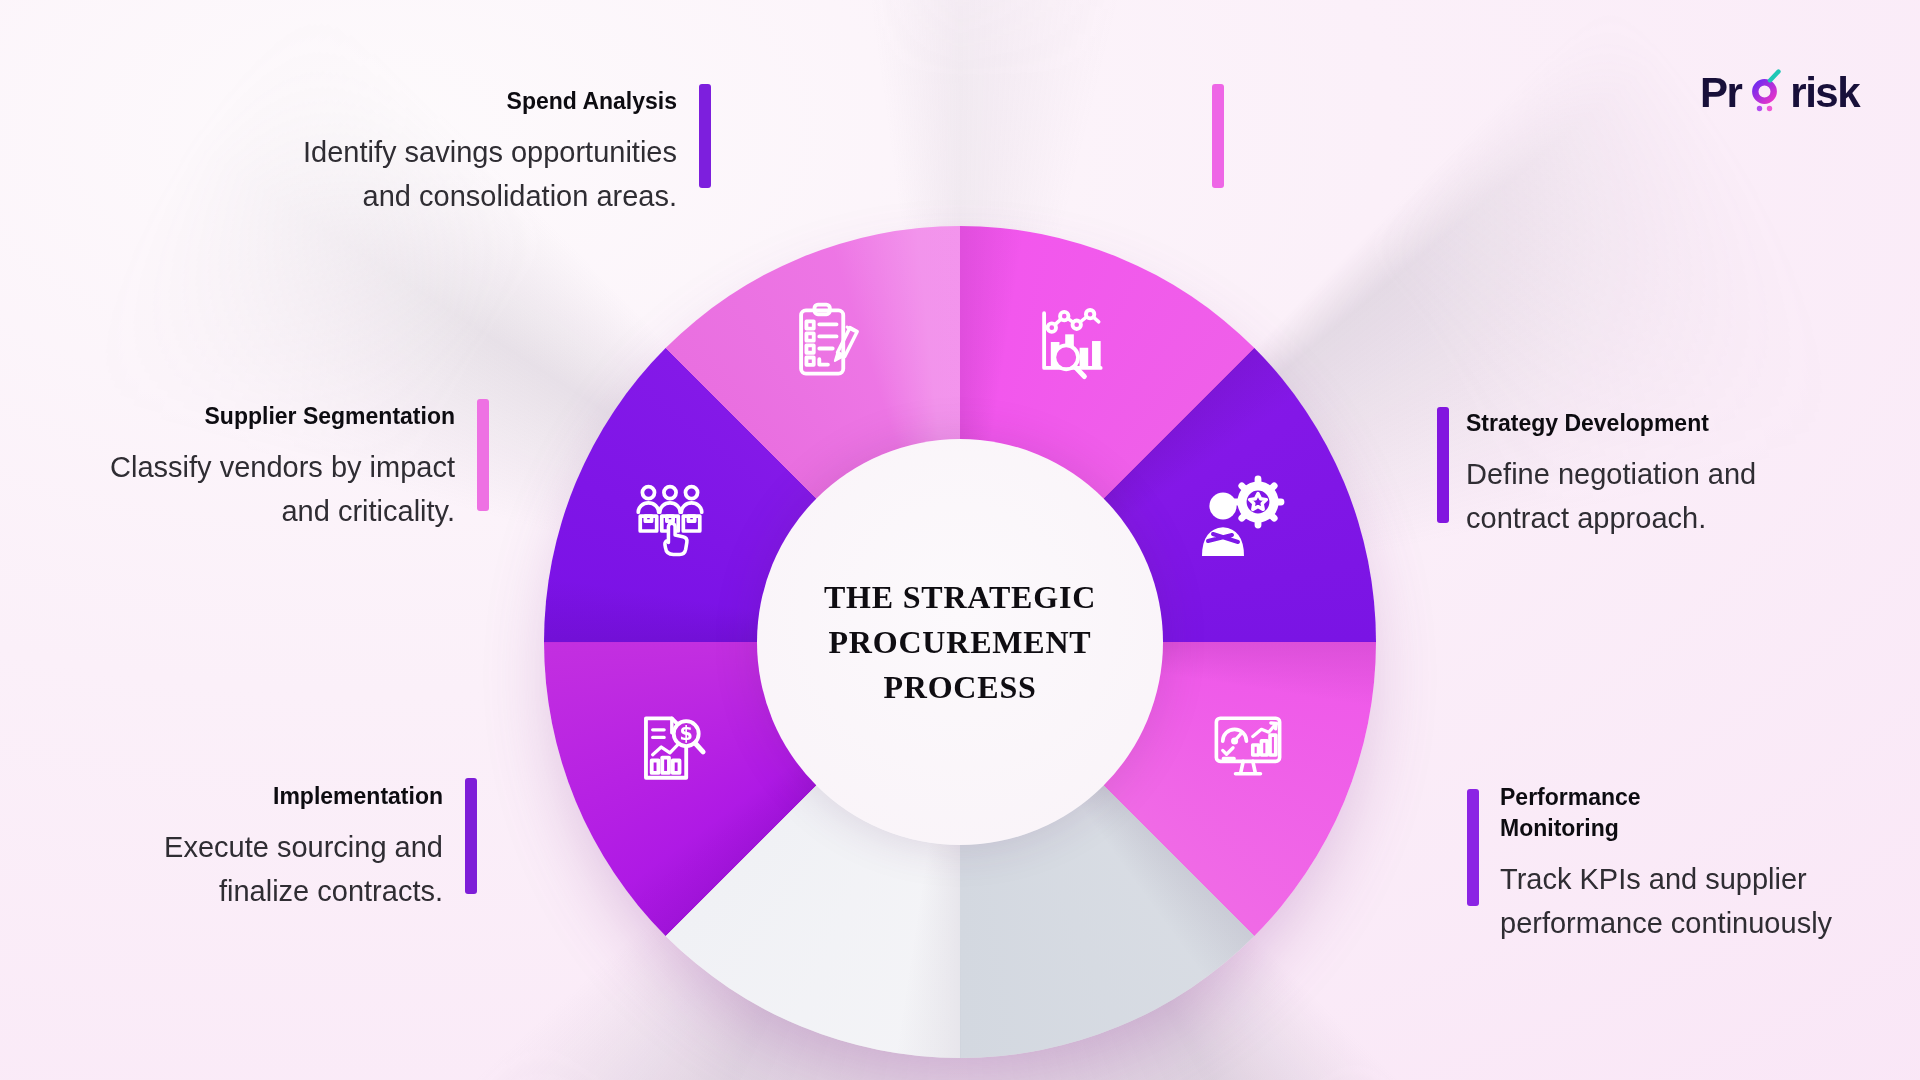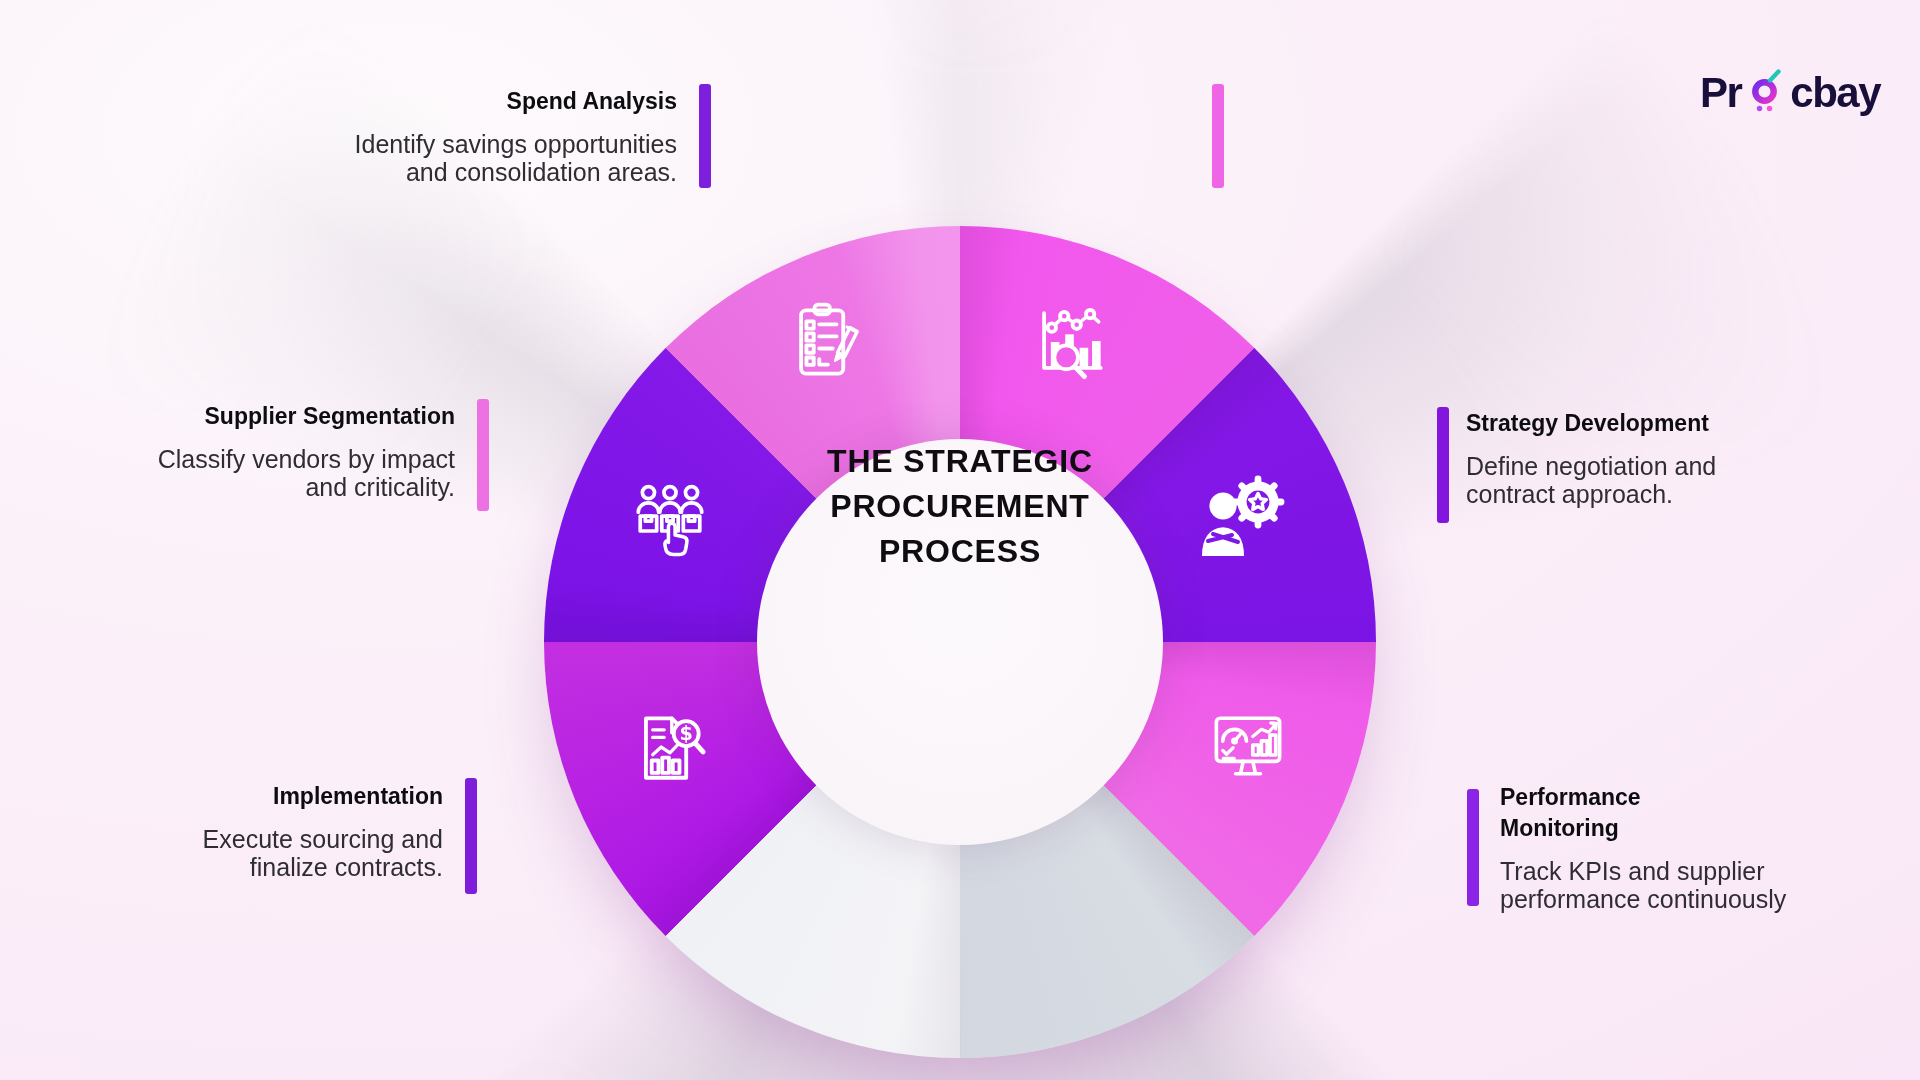--- a/index.html
+++ b/index.html
@@ -25,36 +25,36 @@
       rgba(30,0,50,0.09) 45deg, transparent 54deg 89.9deg,
       rgba(30,0,50,0.09) 90deg, transparent 99deg 134.9deg,
       rgba(30,0,50,0.08) 135deg, transparent 144deg 179.9deg,
       rgba(30,0,50,0.06) 180deg, transparent 189deg 224.9deg,
       rgba(30,0,50,0.08) 225deg, transparent 234deg 269.9deg,
       rgba(30,0,50,0.09) 270deg, transparent 279deg 342deg,
       rgba(255,255,255,0.20) 354deg 359.9deg);}
   .hub{position:absolute;left:213px;top:213px;width:406px;height:406px;border-radius:50%;
     background:radial-gradient(circle at 50% 42%, #fcf9fc 0%, #f9f3f8 100%);
     box-shadow:0 0 46px rgba(90,40,100,0.16);
-    display:flex;justify-content:center;z-index:3;}
+    display:flex;align-items:center;justify-content:center;z-index:3;font-family:Liberation Serif, serif;}
   .hub-title{font-size:32px;font-weight:700;color:#0f0d12;text-align:center;
     line-height:45px;letter-spacing:0.8px;white-space:pre-line;}
   .seg-icon{position:absolute;z-index:2;}
   .seg-icon svg{display:block;}
   .preline{white-space:pre-line;}
   .vbar{position:absolute;width:12px;border-radius:3px;z-index:4;}
   #bar-spend{left:699px;top:84px;height:104px;}
   #bar-market{left:1212px;top:84px;height:104px;}
   #bar-supplier{left:477px;top:399px;height:112px;}
   #bar-strategy{left:1437px;top:407px;height:116px;}
   #bar-implementation{left:465px;top:778px;height:116px;}
   #bar-performance{left:1467px;top:789px;height:117px;}
   .label{position:absolute;z-index:4;}
   .label h3{font-size:23px;font-weight:700;color:#0d0c11;margin:0 0 13px 0;line-height:31px;}
-  .label .desc{font-size:25px;color:#2f2d33;line-height:28px;}
+  .label .desc{font-size:29px;color:#2f2d33;line-height:44px;}
   #label-spend{top:86px;right:1243px;width:480px;text-align:right;}
   #label-market{top:86px;left:1250px;width:480px;}
   #label-supplier{top:401px;right:1465px;width:480px;text-align:right;}
   #label-strategy{top:408px;left:1466px;width:460px;}
   #label-implementation{top:781px;right:1477px;width:460px;text-align:right;}
   #label-performance{top:782px;left:1500px;width:430px;}
   .logo{position:absolute;left:1700px;top:62px;z-index:5;display:flex;align-items:center;
     font-size:42px;font-weight:700;letter-spacing:-1.5px;color:#18103a;gap:8px;}
   .logo .cart-o{margin:6px 1px 0 1px;}
 </style>
@@ -215,16 +215,16 @@
           <linearGradient id="cartGrad" x1="0" y1="0" x2="1" y2="1">
             <stop offset="0" stop-color="#6d2bf0"></stop>
               <stop offset="1" stop-color="#e935c9"></stop>
           </linearGradient>
         </defs>
         <circle cx="14.5" cy="23.5" r="9.2" fill="none" stroke="url(#cartGrad)" stroke-width="6.4"></circle>
         <path d="M20 12.5 L28.5 3.5" stroke="#1fc7b6" stroke-width="4.4" stroke-linecap="round"></path>
         <circle cx="9.5" cy="40.5" r="2.7" fill="#b44df0"></circle>
         <circle cx="19.5" cy="40.5" r="2.7" fill="#ef5ad8"></circle>
       </svg></span>
-      <span>cbay</span>
+      <span>risk</span>
   </div>
 
 </div>
 
 </body></html>

